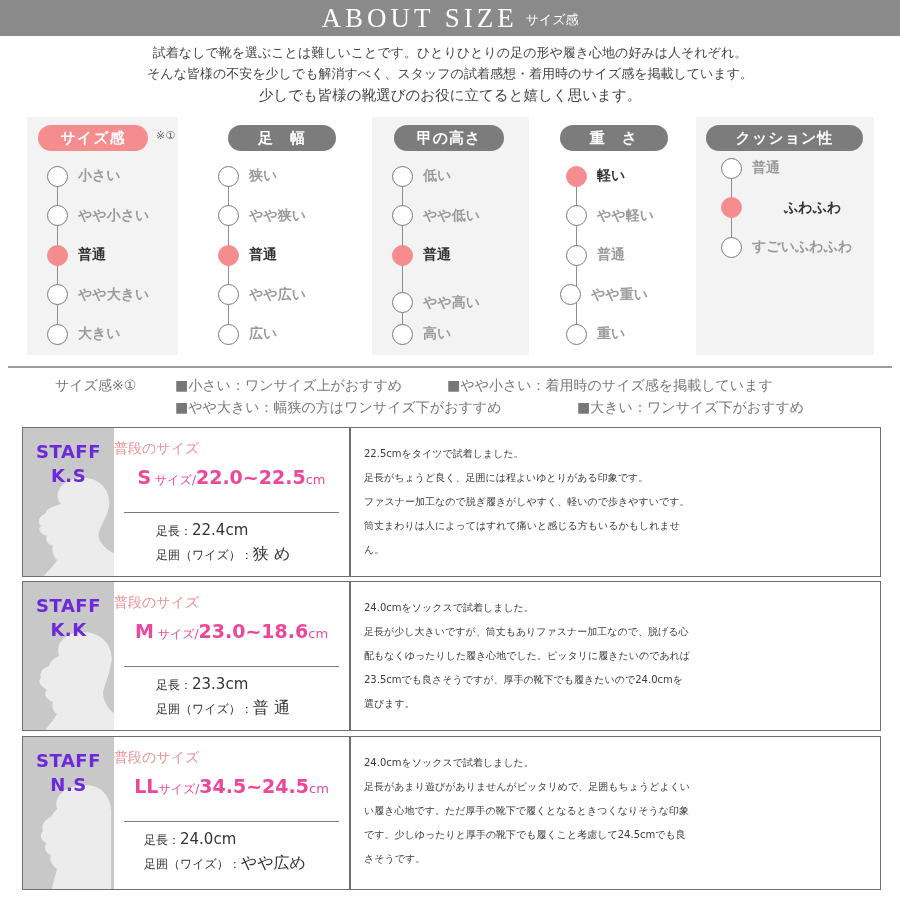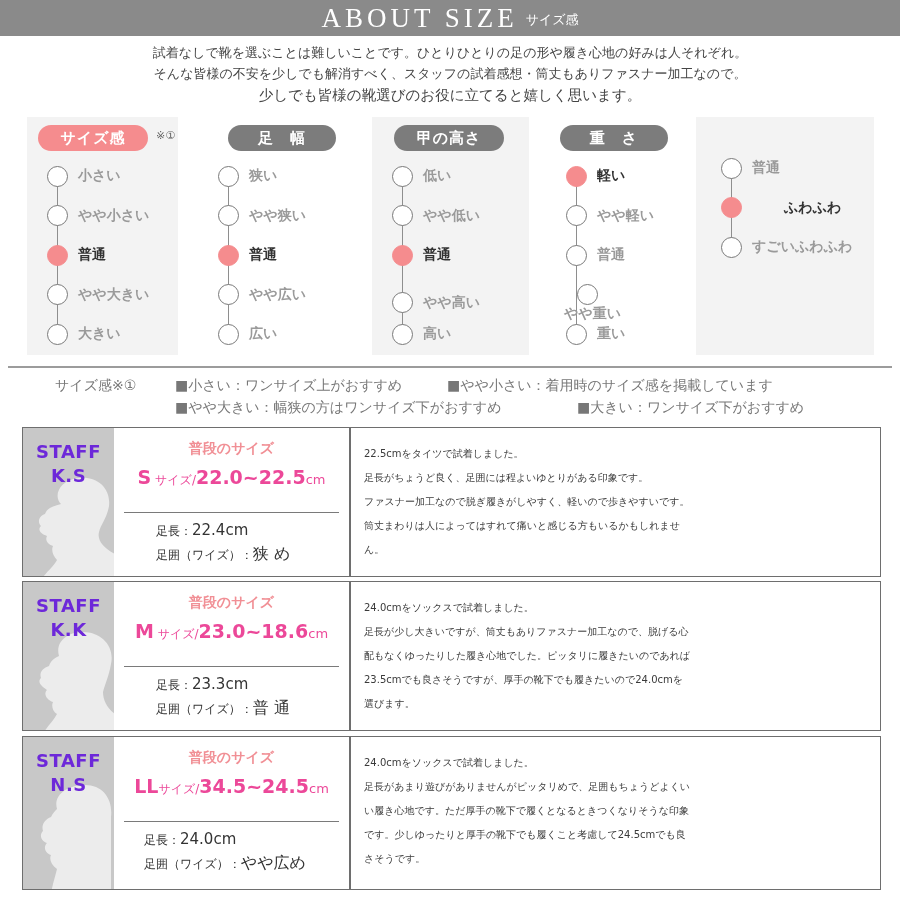--- a/index.html
+++ b/index.html
@@ -27,21 +27,21 @@
 
   .divider { position: absolute; left: 8px; top: 366px; width: 884px; height: 2px; background: #9c9c9c; }
   .legend { position: absolute; left: 55px; top: 375px; font-size: 14px; color: #777; }
   .legend .row { position: absolute; white-space: nowrap; line-height: 20px; }
 
   .staff { position: absolute; left: 22px; width: 859px; border: 1.5px solid #6e6e6e; background: #fff; }
   .staff .side { position: absolute; left: 0; top: 0; bottom: 0; width: 91px; background: #c8c8c8; overflow: hidden; }
   .staff .side .name { position: absolute; left: 0; width: 91px; text-align: center; font-weight: bold; color: #6d28d9; font-size: 18px; line-height: 24px; top: 12px; letter-spacing: 0.5px; z-index: 2; }
   .silhouette { position: absolute; left: 8px; top: 46px; z-index: 1; }
   .staff .info { position: absolute; left: 91px; top: 0; bottom: 0; width: 235px; }
-  .staff .info .usual { position: absolute; left: 0; width: 235px; text-align: center; top: 12px; color: #f18f95; font-weight: bold; font-size: 14px; }
+  .staff .info .usual { position: absolute; left: 0; width: 235px; top: 12px; color: #f18f95; font-weight: normal; font-size: 14px; }
   .staff .info .size { position: absolute; left: 0; width: 235px; text-align: center; top: 38px; color: #ec4899; white-space: nowrap; }
   .size .letter { font-size: 19px; font-weight: bold; }
   .size .suffix { font-size: 12px; }
   .size .range { font-size: 19px; font-weight: bold; }
   .size .unit { font-size: 13px; }
   .staff .info .rule { position: absolute; left: 10px; width: 215px; top: 84px; height: 1px; background: #7a7a7a; }
   .staff .info .meas { position: absolute; left: 42px; font-size: 12px; color: #333; white-space: nowrap; }
   .meas .val { font-size: 15px; }
   .staff .vsep { position: absolute; left: 326px; top: 0; bottom: -1px; width: 2px; background: #6e6e6e; }
   .staff .comment { position: absolute; left: 341px; top: 14px; right: 8px; font-size: 10px; color: #3a3a3a; line-height: 24px; }
@@ -50,21 +50,21 @@
 </head>
 <body>
 
 <div class="header-bar">
   <span class="header-title">ABOUT SIZE</span>
   <span class="header-sub">サイズ感</span>
 </div>
 
 <div class="intro">
   <p>試着なしで靴を選ぶことは難しいことです。ひとりひとりの足の形や履き心地の好みは人それぞれ。</p>
-  <p>そんな皆様の不安を少しでも解消すべく、スタッフの試着感想・筒丈もありファスナー加工なので。</p>
+  <p>そんな皆様の不安を少しでも解消すべく、スタッフの試着感想・着用時のサイズ感を掲載しています。</p>
   <p class="lead">少しでも皆様の靴選びのお役に立てると嬉しく思います。</p>
 </div>
 
 <div id="panels">
     <div class="panel shaded" style="left: 27px; width: 151px;">
       <div class="pill pink" style="left: 11px; width: 110px;">サイズ感</div>
       <span class="note-mark" style="left: 129px;">※①</span>
       <div class="line" style="position: absolute; width: 1px; background: rgb(142, 142, 142); left: 30px; top: 59px; height: 158px;"></div>
       <div class="opt" style="left: 20px; top: 48px;">
         <span class="dot"></span>
@@ -143,30 +143,31 @@
         <span class="opt-label on">軽い</span>
       </div>
       <div class="opt" style="left: 20px; top: 87.5px;">
         <span class="dot"></span>
         <span class="opt-label">やや軽い</span>
       </div>
       <div class="opt" style="left: 20px; top: 127px;">
         <span class="dot"></span>
         <span class="opt-label">普通</span>
       </div>
-      <div class="opt" style="left: 8px; top: 166.5px; flex-direction: column;">
+      <div class="opt" style="left: 14px; top: 166.5px;">
         <span class="dot"></span>
         <span class="opt-label">やや重い</span>
       </div>
       <div class="opt" style="left: 20px; top: 206px;">
         <span class="dot"></span>
         <span class="opt-label">重い</span>
       </div>
     </div>
     <div class="panel shaded" style="left: 696px; width: 178px;">
+      <div class="pill" style="left: 10px; width: 157px;">クッション性</div>
       <div class="line" style="position: absolute; width: 1px; background: rgb(142, 142, 142); left: 35px; top: 51px; height: 79px;"></div>
       <div class="opt" style="left: 25px; top: 40px;">
         <span class="dot"></span>
         <span class="opt-label">普通</span>
       </div>
       <div class="opt" style="left: 25px; top: 79.5px; gap: 32px;">
         <span class="dot on"></span>
         <span class="opt-label on">ふわふわ</span>
       </div>
       <div class="opt" style="left: 25px; top: 119px;">

